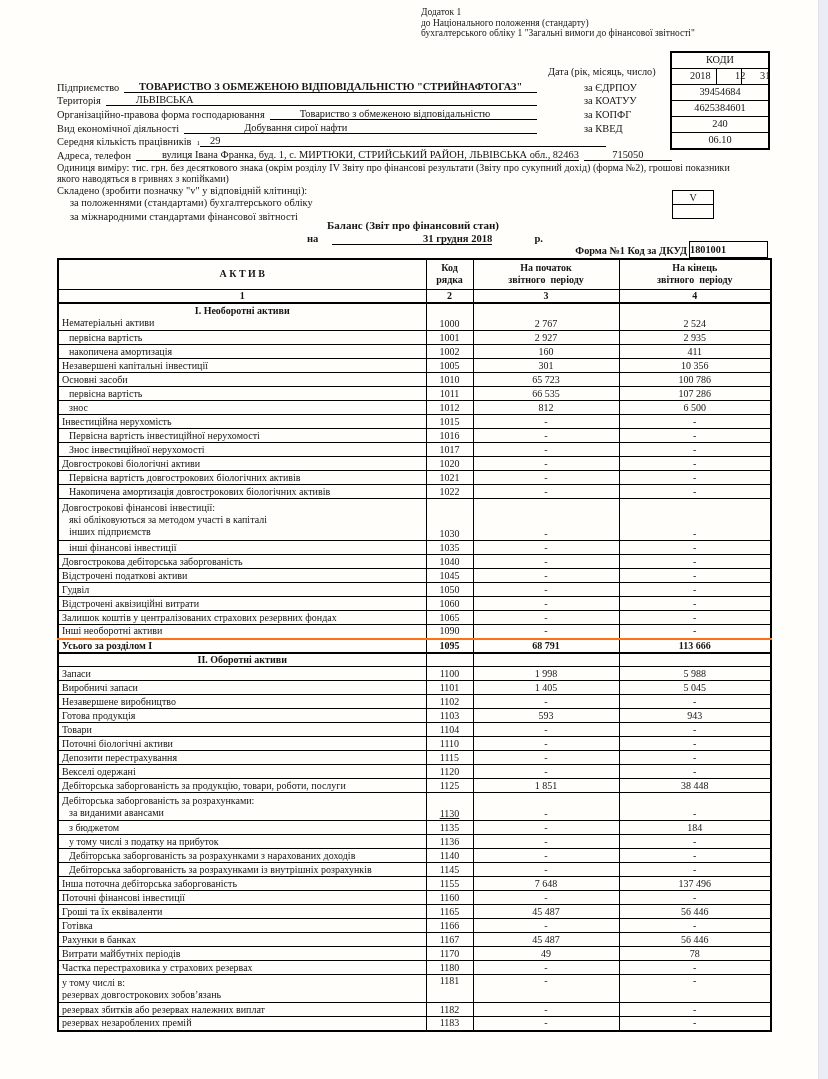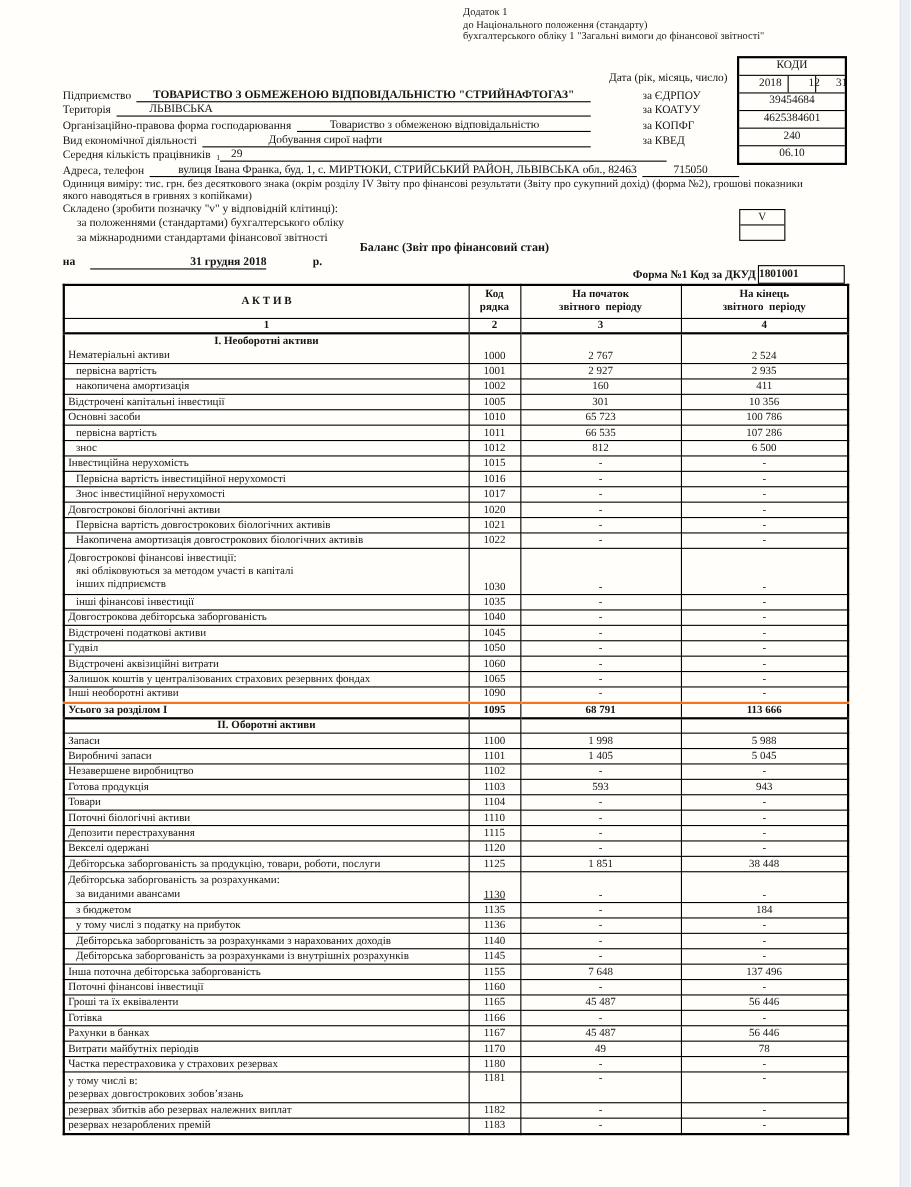--- a/index.html
+++ b/index.html
@@ -4,21 +4,21 @@
 <style>
   html,body{margin:0;padding:0;background:#ffffff;}
   .page{position:relative;width:828px;height:1079px;background:#fffefb;overflow:hidden;
         font-family:"Liberation Serif","DejaVu Serif",serif;color:#151515;}
   .edge-strip{position:absolute;right:0;top:0;width:9px;height:1079px;background:#ebedf4;border-left:1px solid #dfe1ea;}
 
   
   .appendix{position:absolute;left:421px;top:7px;width:345px;font-size:9.5px;line-height:10.6px;}
 
   
-  .codes-date-label{position:absolute;left:548px;top:66px;width:119px;font-size:10.3px;text-align:center;}
+  .codes-date-label{position:absolute;left:548px;top:66px;width:119px;font-size:10.3px;text-align:left;}
   .codes-box{position:absolute;left:670px;top:51px;width:96px;border:2px solid #000;font-size:10.3px;line-height:13px;}
   .codes-title{height:15px;text-align:center;border-bottom:1px solid #000;}
   .codes-date{display:flex;height:15px;border-bottom:1px solid #000;}
   .codes-date span{display:block;padding-left:18px;box-sizing:border-box;}
   .cd-y{width:45px;border-right:1px solid #000;}
   .cd-m{width:25px;border-right:1px solid #000;}
   .cd-d{width:22px;}
   .codes-row{height:15px;text-align:center;border-bottom:1px solid #000;}
   .codes-row:last-child{border-bottom:none;}
 
@@ -38,21 +38,21 @@
   .unit-note{position:absolute;left:57px;top:162px;width:690px;font-size:10px;line-height:11.3px;}
   .compiled-title{position:absolute;left:57px;top:185px;font-size:10.4px;}
   .opt1{position:absolute;left:70px;top:197px;font-size:10.4px;}
   .opt2{position:absolute;left:70px;top:211px;font-size:10.4px;}
   .checkboxes{position:absolute;left:672px;top:190px;width:40px;border:1.5px solid #000;}
   .checkbox{height:13px;text-align:center;font-size:10px;line-height:13px;}
   .checkbox:first-child{border-bottom:1px solid #000;}
 
   .report-title{position:absolute;left:57px;top:219px;width:712px;text-align:center;font-weight:bold;font-size:11px;}
   .date-line{position:absolute;left:57px;top:233px;width:712px;font-size:10.6px;font-weight:bold;}
-  .dl-on{display:inline-block;}
+  .dl-on{display:inline-block;margin-left:250px;}
   .dl-date{display:inline-block;width:160px;margin-left:14px;border-bottom:1px solid #000;text-align:right;}
   .dl-suffix{display:inline-block;margin-left:42px;}
   .form-label{position:absolute;left:57px;top:245px;width:630px;text-align:right;font-weight:bold;font-size:10.3px;}
   .form-box{position:absolute;left:689px;top:241px;width:77px;height:15px;border:1.5px solid #000;
             text-align:left;font-weight:bold;font-size:10.3px;line-height:15px;}
 
   
   .balance-wrap{position:absolute;left:57px;top:258px;}
   table.balance{border-collapse:collapse;width:713px;table-layout:fixed;border:2px solid #000;}
   .balance th,.balance td{border:1px solid #000;padding:0 3px;font-size:10px;line-height:12px;
@@ -193,21 +193,21 @@
           <tr>
             <td class="cell-label">
               <div class="indent-line">накопичена амортизація</div>
             </td>
             <td class="cell-code">1002</td>
             <td class="cell-val">160</td>
             <td class="cell-val">411</td>
           </tr>
           <tr>
             <td class="cell-label">
-              <div>Відстрочені капітальні інвестиції</div>
+              <div>Незавершені капітальні інвестиції</div>
             </td>
             <td class="cell-code">1005</td>
             <td class="cell-val">301</td>
             <td class="cell-val">10 356</td>
           </tr>
           <tr>
             <td class="cell-label">
               <div>Основні засоби</div>
             </td>
             <td class="cell-code">1010</td>

